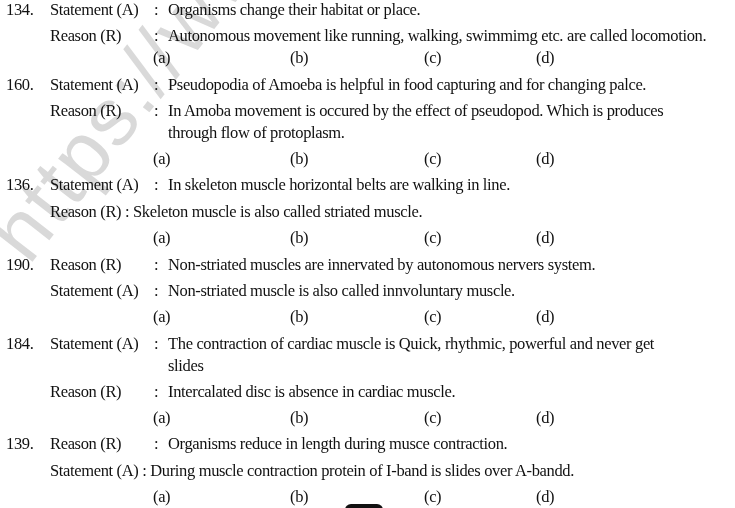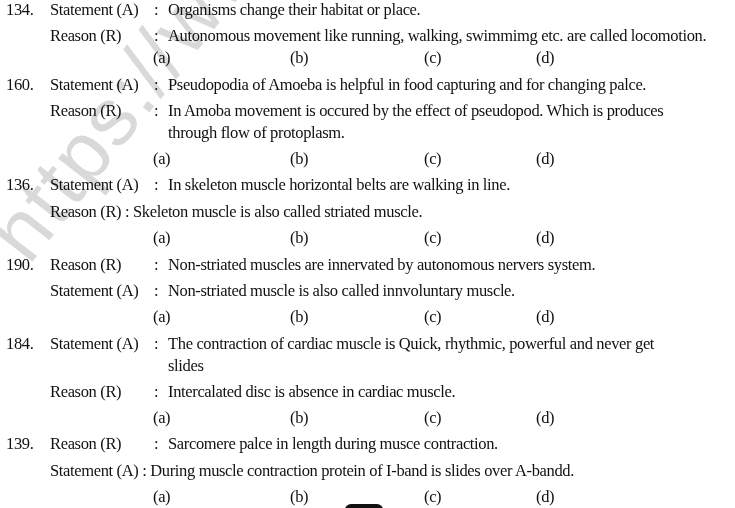--- a/index.html
+++ b/index.html
@@ -130,21 +130,21 @@
     <span class="opt" style="left:424px">(c)</span>
     <span class="opt" style="left:536px">(d)</span>
   </div>
 </div>
 
 <div>
   <div class="line" style="top:434px;">
     <span class="num">139.</span>
     <span class="lbl">Reason  (R)</span>
     <span class="colon">:</span>
-    <span class="txt">Sarcomere palce in length during musce contraction.</span>
+    <span class="txt">Organisms reduce in length during musce contraction.</span>
   </div>
   <div class="line" style="top:461px;">
     <span class="lbl">Statement (A)  : During muscle contraction protein of I-band is slides over A-bandd.</span>
   </div>
   <div class="line" style="top:487px;">
     <span class="opt" style="left:153px">(a)</span>
     <span class="opt" style="left:290px">(b)</span>
     <span class="opt" style="left:424px">(c)</span>
     <span class="opt" style="left:536px">(d)</span>
   </div>

